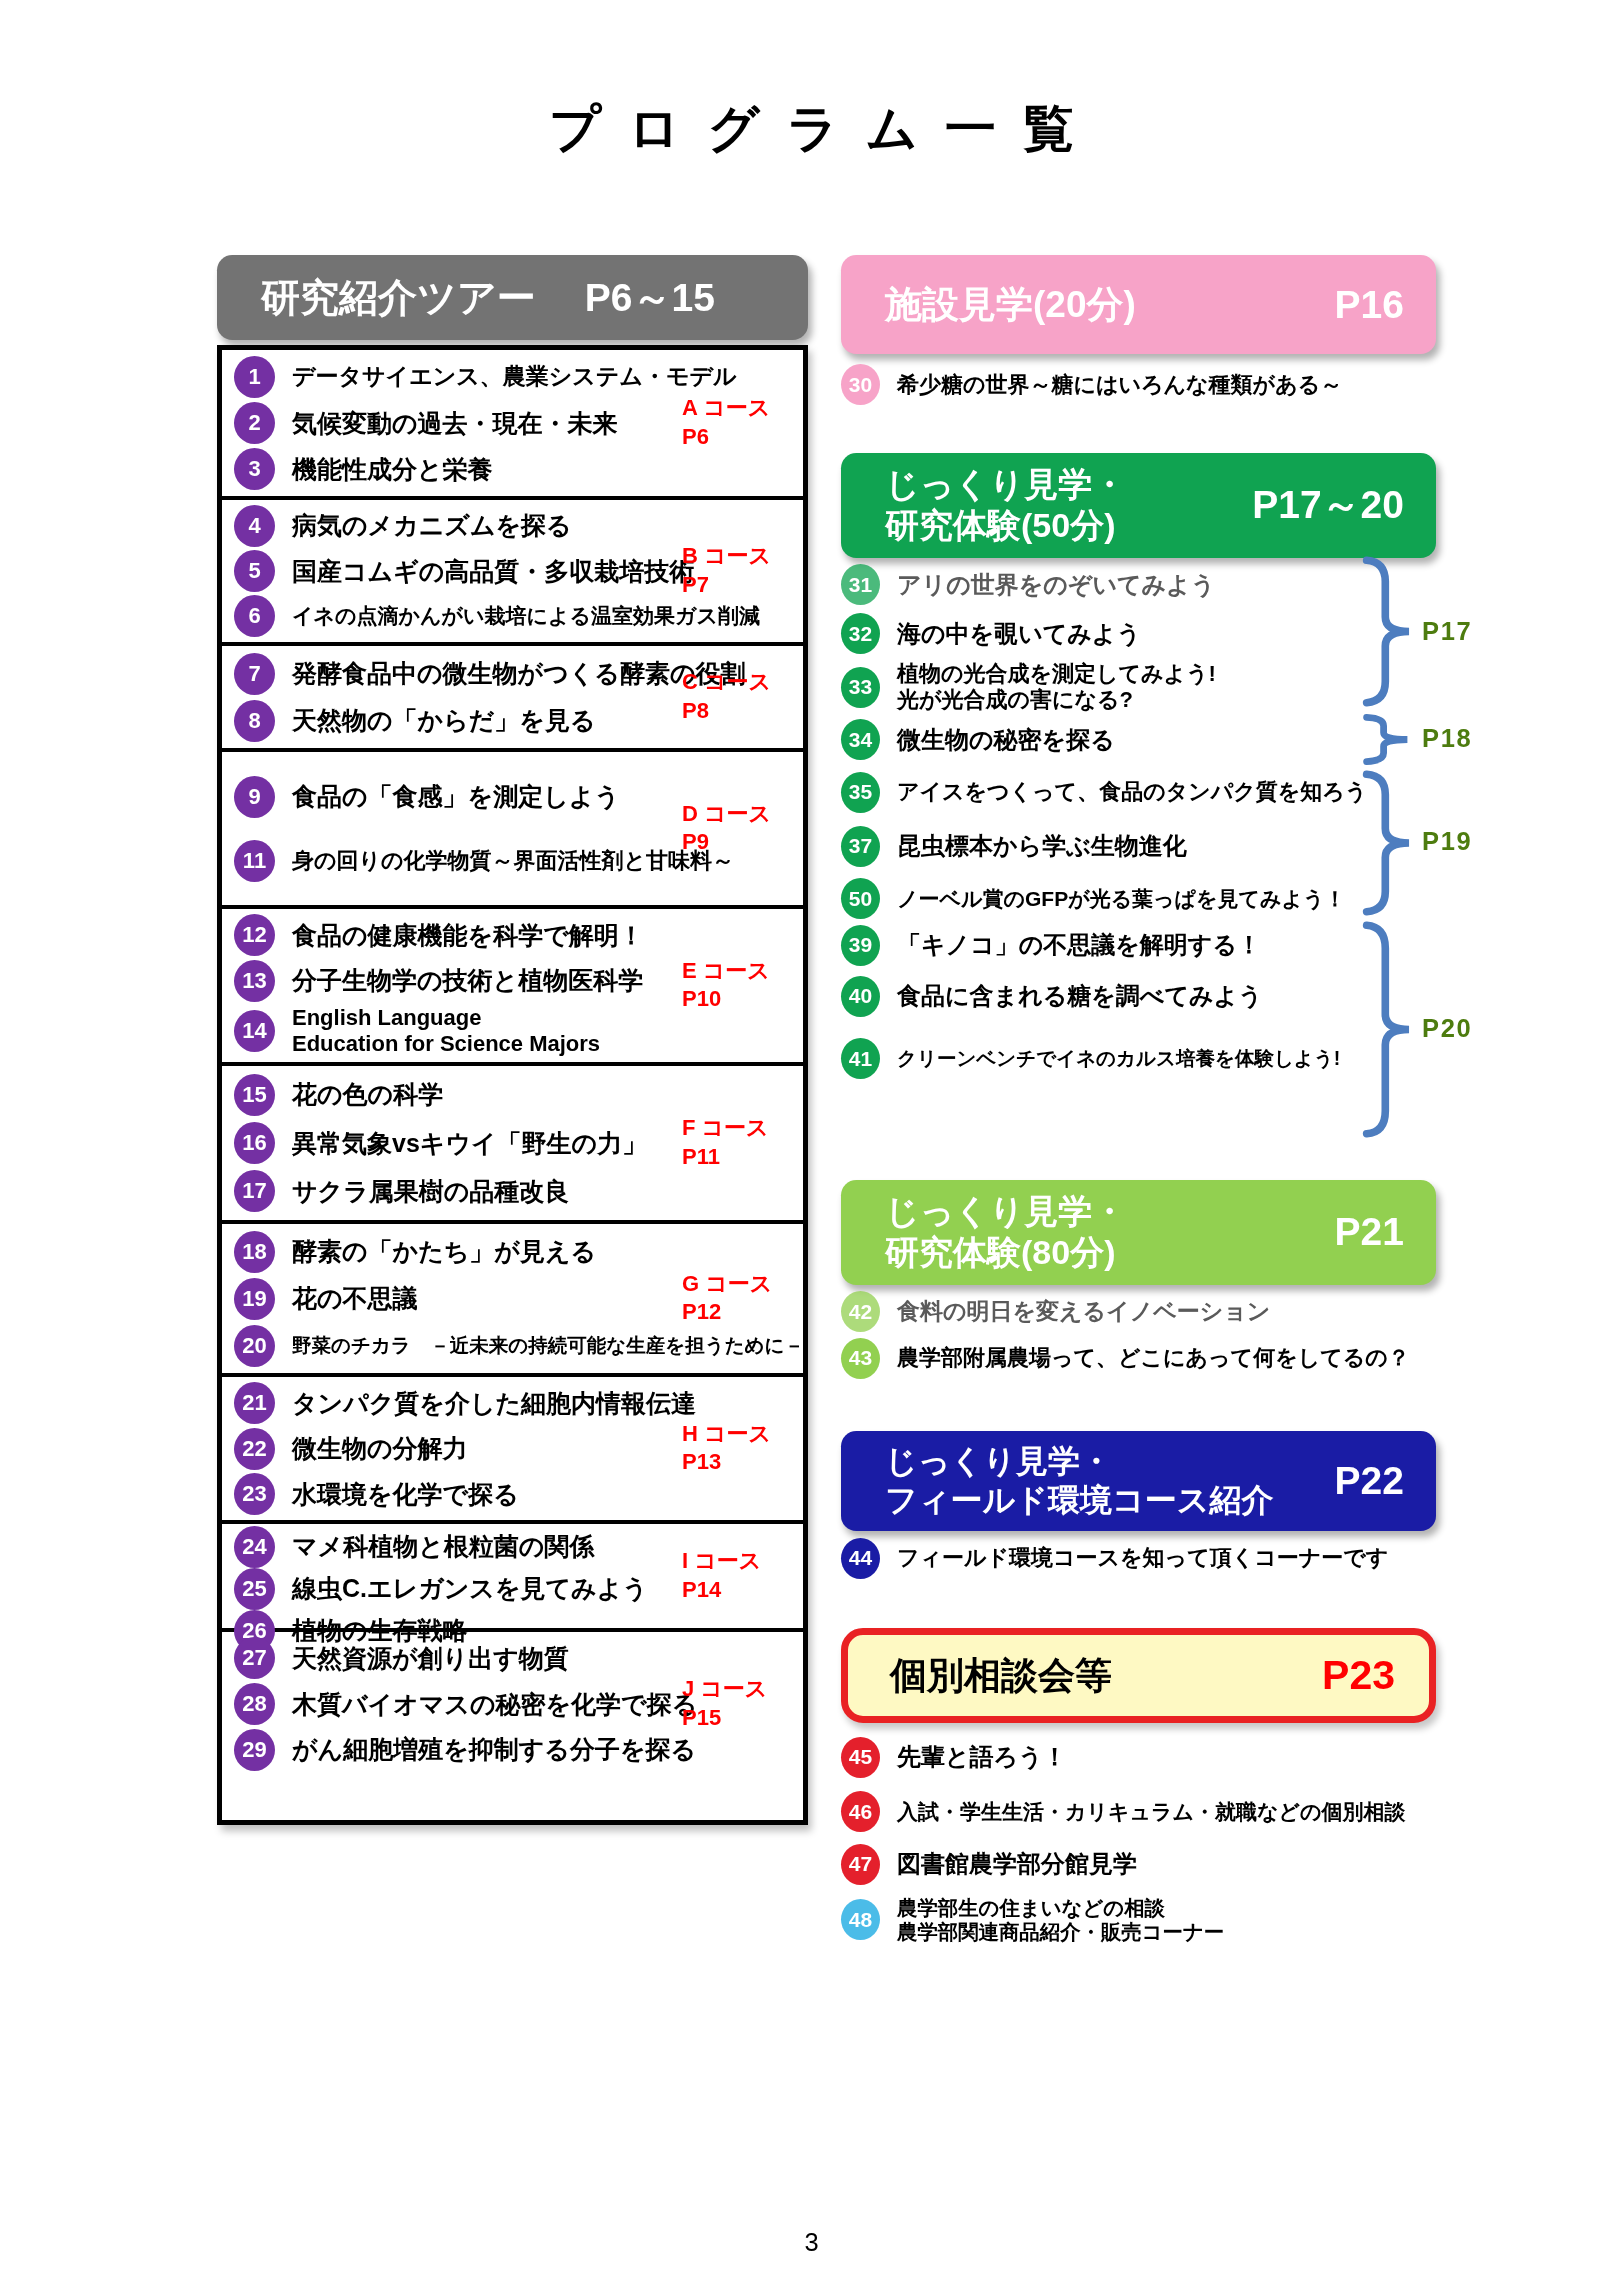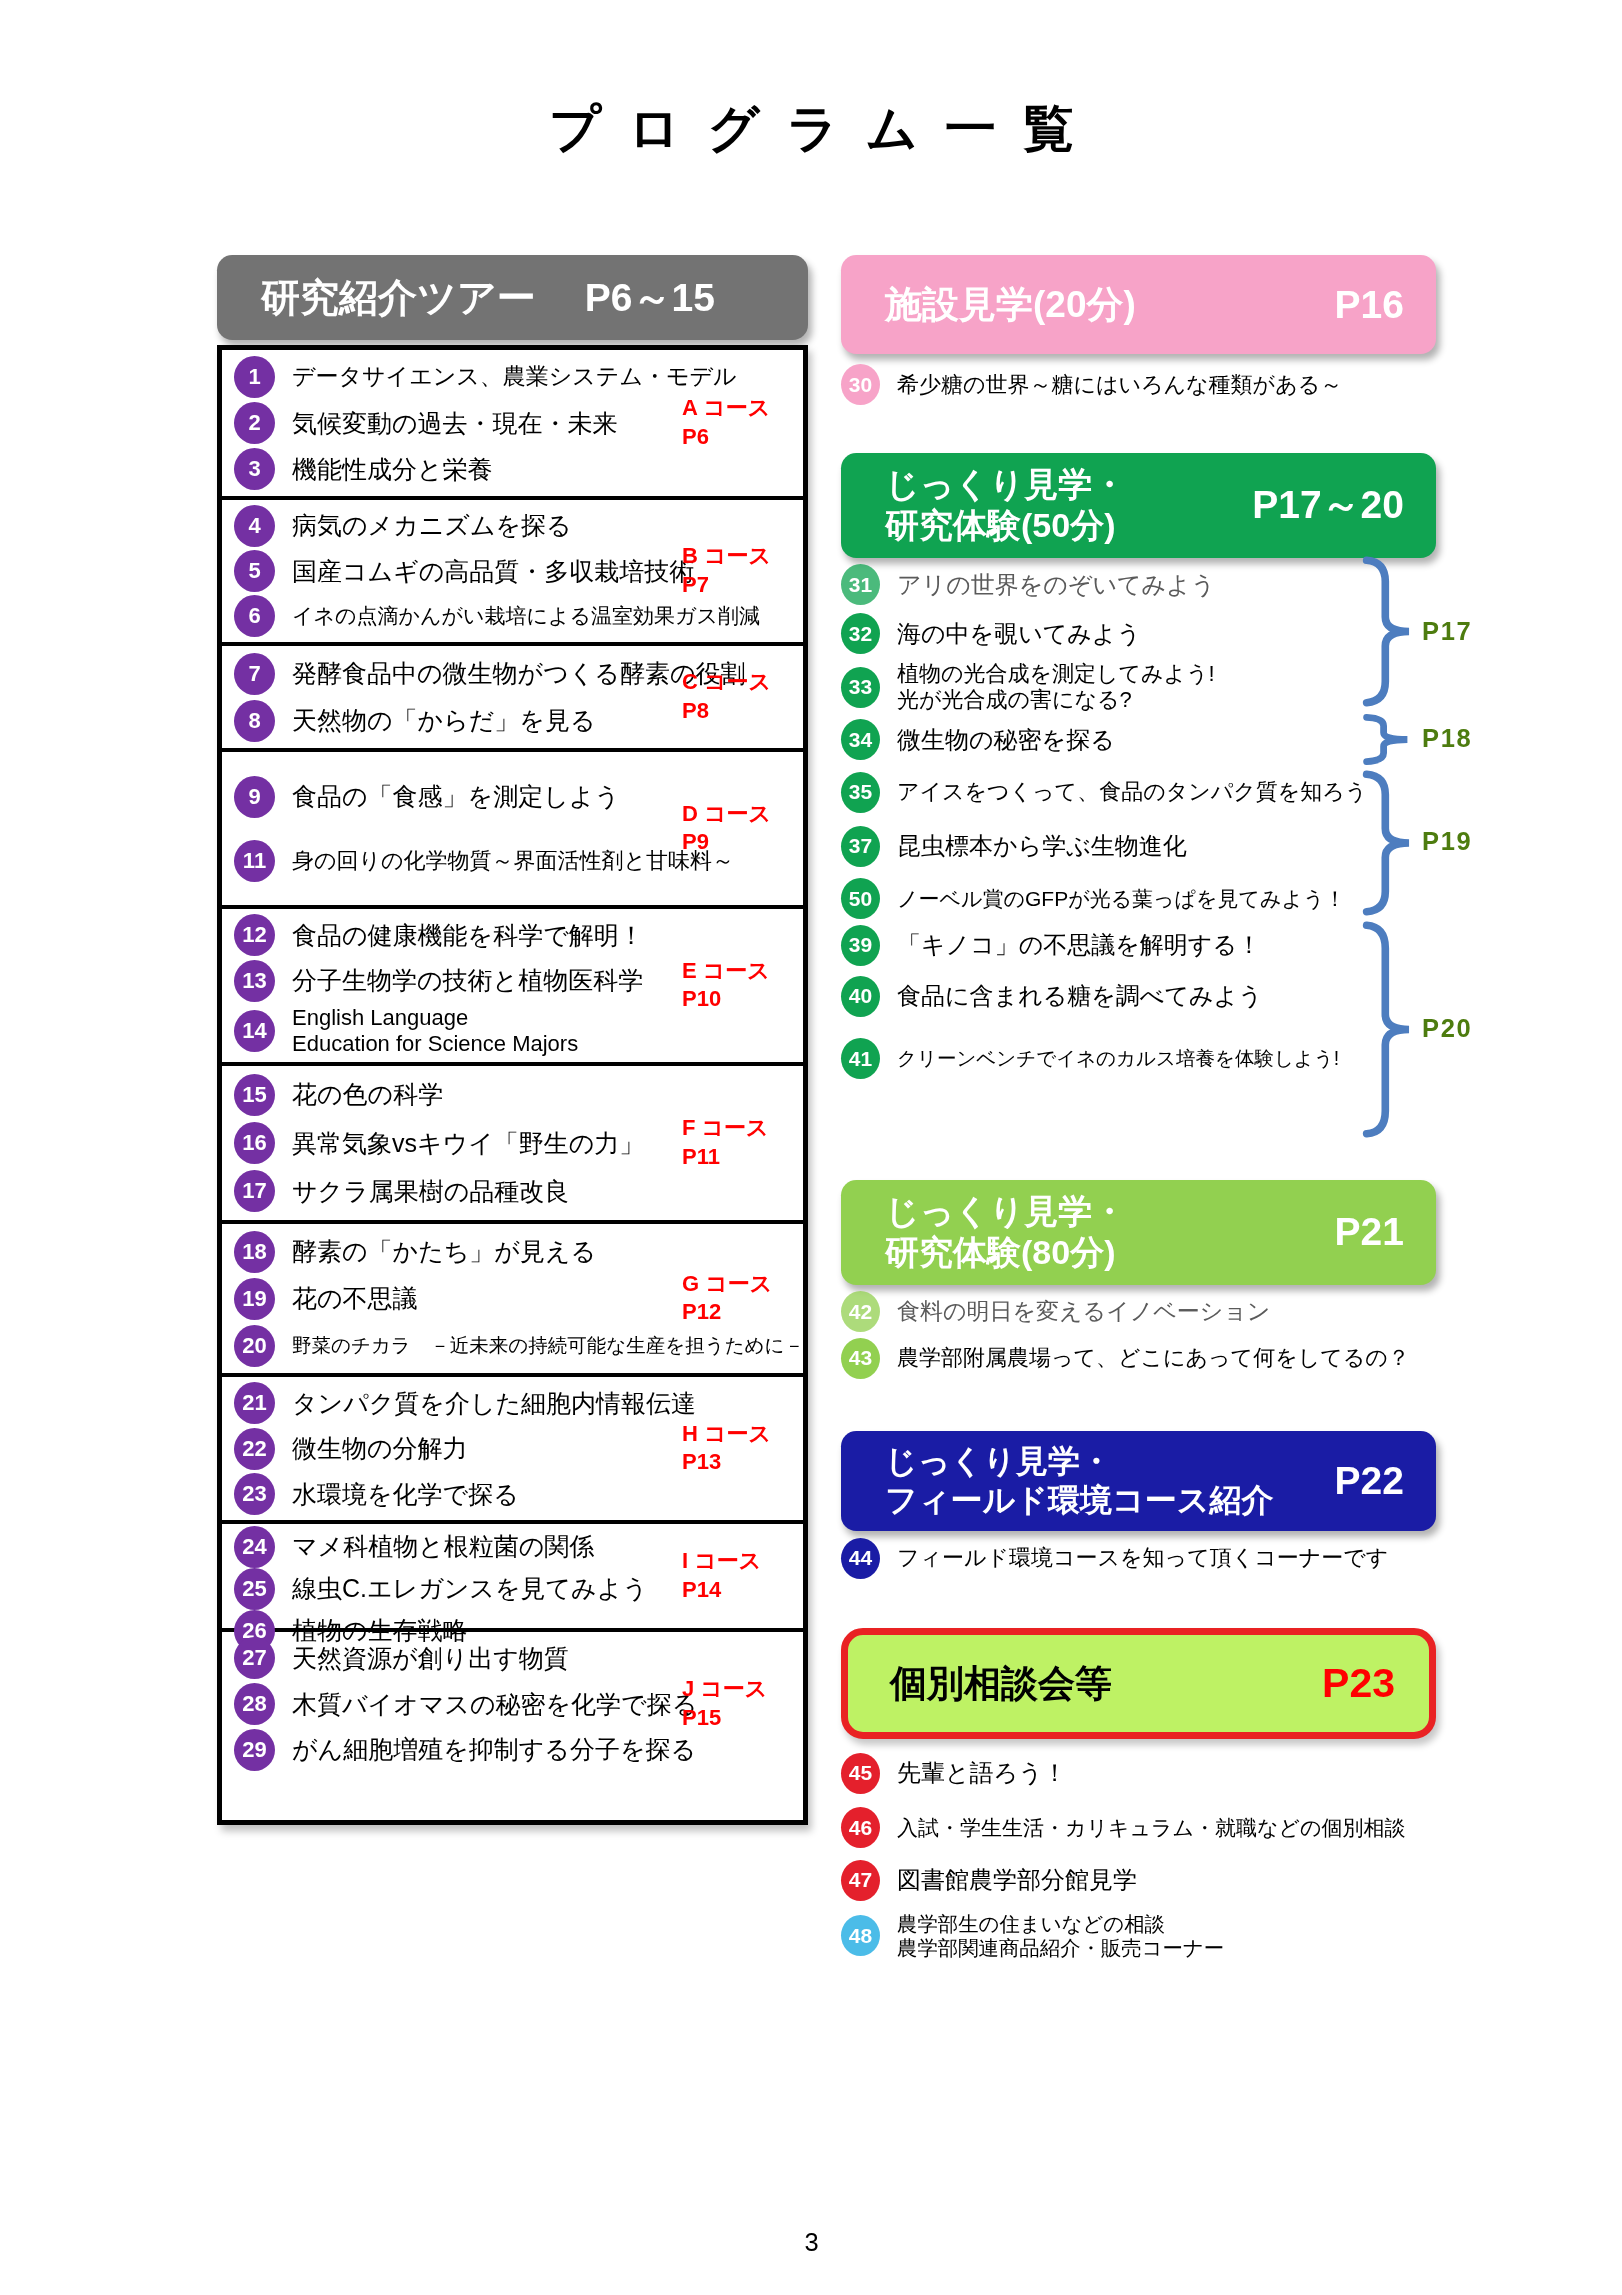--- a/index.html
+++ b/index.html
@@ -14,21 +14,21 @@
   .hdr{box-sizing:border-box;border-radius:15.3px;color:#fff;font-weight:bold;
        display:flex;align-items:center;justify-content:space-between;
        padding:0 32px 0 44px;box-shadow:3.4px 6px 7.6px rgba(0,0,0,0.30);}
   .hdr .hlines{display:flex;flex-direction:column;line-height:1.22;}
   .hdr-purple{background:#737373;height:85px;justify-content:flex-start;gap:49px;font-size:39px;}
   .hdr-pink{background:#f7a3c8;height:99px;font-size:37px;}
   .hdr-green{background:#10a351;height:105px;font-size:34px;}
   .hdr-lgreen{background:#92d050;height:105px;font-size:34px;}
   .hdr-navy{background:#1a1ca5;height:100px;font-size:32px;}
   .hdr-pages{font-size:39px;flex:none;}
-  .consult-box{box-sizing:border-box;height:111px;background:#bef264;border:7.6px solid #e92223;
+  .consult-box{box-sizing:border-box;height:95px;background:#fef9c3;border:7.6px solid #e92223;
        border-radius:22px;display:flex;align-items:center;justify-content:space-between;
        padding:0 34px 0 42px;box-shadow:3.4px 6px 7.6px rgba(0,0,0,0.22);}
   .consult-title{font-size:37px;font-weight:bold;color:#000;}
   .consult-page{font-size:41px;font-weight:bold;color:#ff0000;}
   
   .tour-box{box-sizing:border-box;margin-top:5.1px;border:5.1px solid #000;height:1480px;
        background:#fff;box-shadow:4.2px 6px 7.6px rgba(0,0,0,0.25);}
   .group{box-sizing:border-box;position:relative;border-bottom:4.2px solid #000;
        display:flex;flex-direction:column;justify-content:space-evenly;padding:1.7px 5.1px 1.7px 12px;}
   .group:last-child{border-bottom:none;}
@@ -36,21 +36,21 @@
        color:#ff0000;font-weight:bold;font-size:22px;line-height:1.3;text-align:left;width:109px;}
   
   .lrow{display:flex;align-items:center;gap:17px;}
   .rrow{display:flex;align-items:center;gap:17px;box-sizing:border-box;height:44px;}
   .badge{flex:none;width:41px;height:42px;border-radius:50%;color:#fff;font-weight:bold;
        font-size:22px;display:flex;align-items:center;justify-content:center;}
   .right-col .badge{width:39px;height:41px;font-size:21px;}
   .purple{background:#7430a3;} .pinkc{background:#f7a3c8;} .greenc{background:#10a351;}
   .lgreenc{background:#92d050;} .navyc{background:#1a1ca5;} .redc{background:#e4202c;}
   .skyc{background:#4bbce8;}
-  .itext{font-weight:normal;font-size:25px;white-space:nowrap;}
+  .itext{font-weight:bold;font-size:25px;white-space:nowrap;}
   .right-col .itext{font-size:24px;}
   .multi{display:flex;flex-direction:column;line-height:1.18;white-space:nowrap;}
   .s27{font-size:23px!important;} .s26{font-size:22px!important;} .s25{font-size:21px!important;}
   .s24{font-size:20.4px!important;} .s23{font-size:19.5px!important;}
   .faded{color:#5a5a5a;} .faded .badge{opacity:0.75;}
   
   .brace{position:absolute;left:1358px;}
   .brace-label{position:absolute;left:1422px;color:#4d7c0f;font-weight:bold;font-size:25.5px;letter-spacing:1.7px;}
   .page-num{position:absolute;left:0;width:100%;top:2228px;text-align:center;font-size:25.5px;}
 </style>

